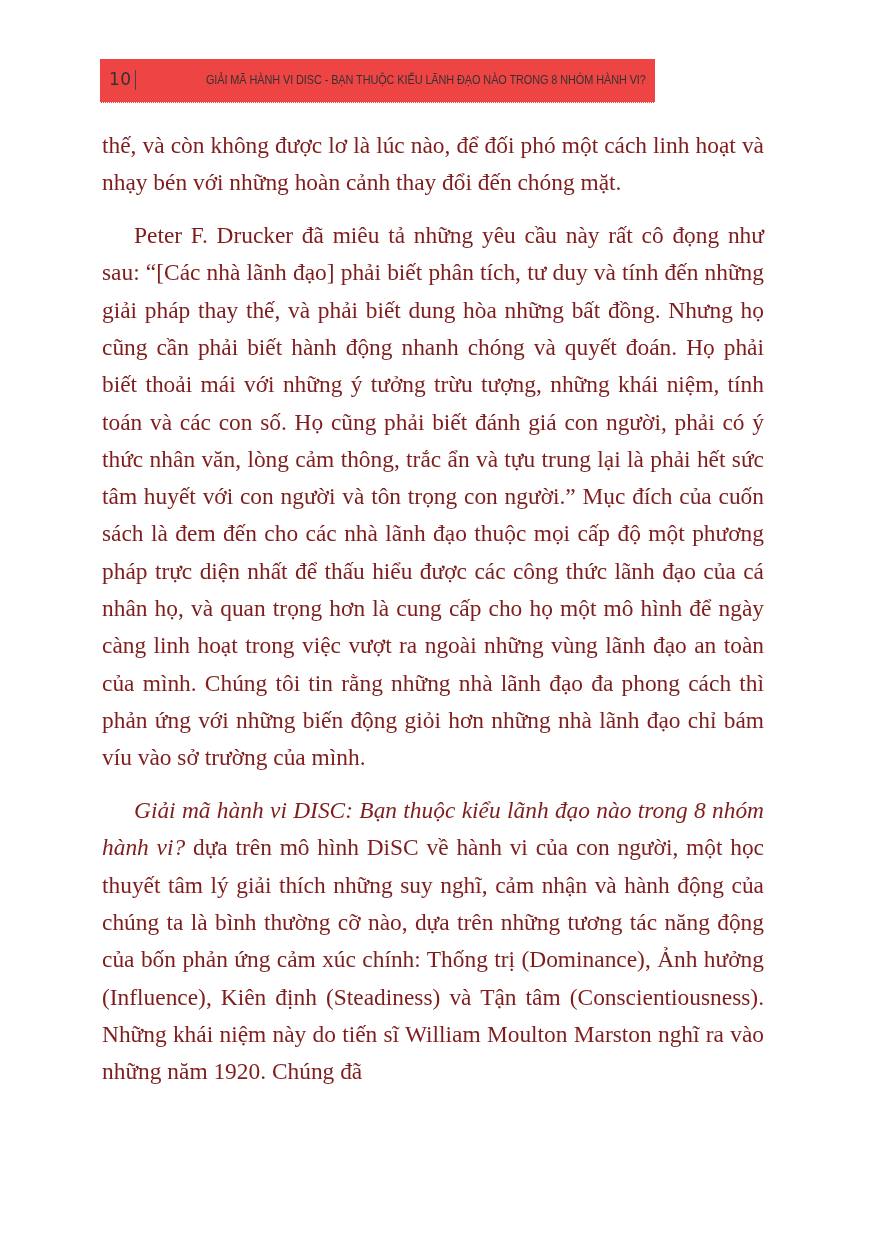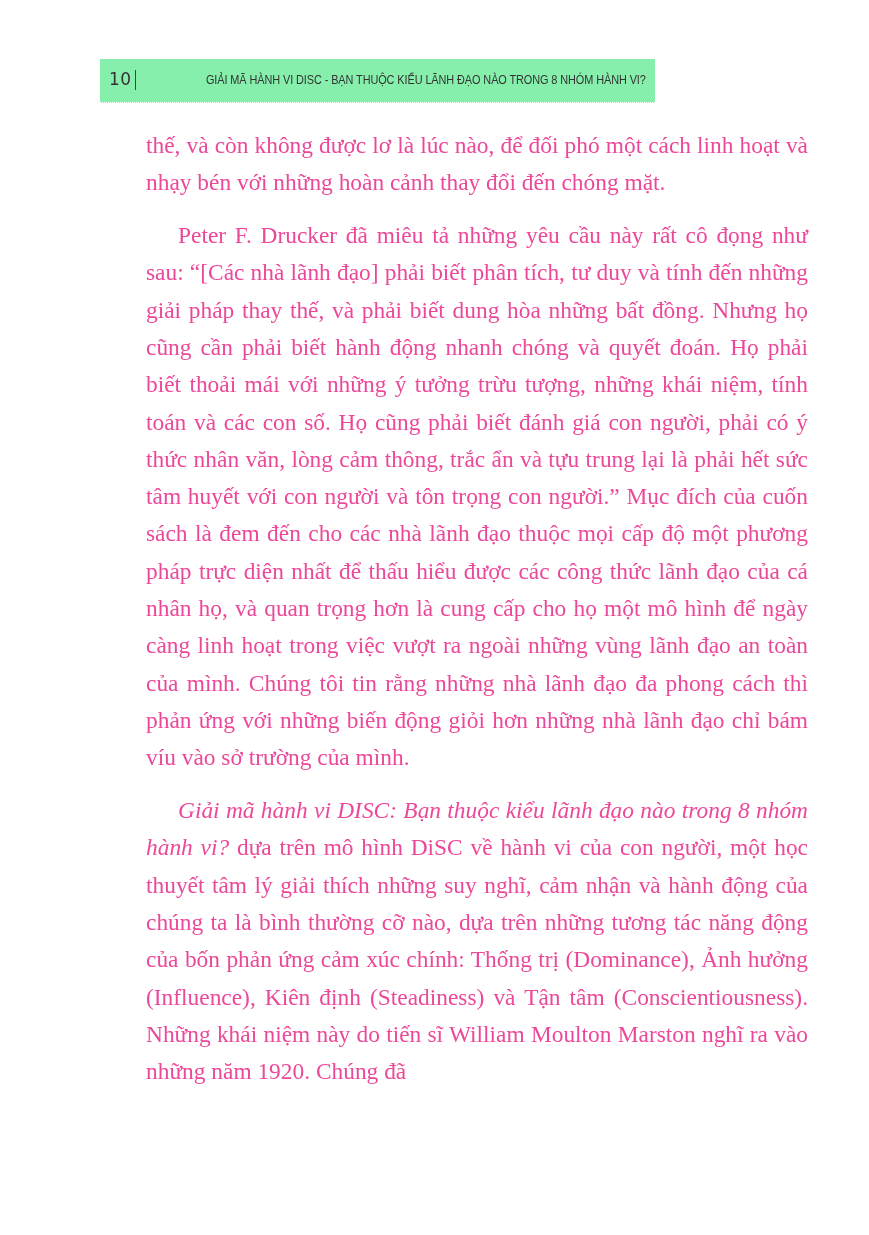--- a/index.html
+++ b/index.html
@@ -19,21 +19,21 @@
       width: 869px;
       height: 1235px;
       background: #ffffff;
     }
     .running-header {
       position: absolute;
       left: 100px;
       top: 59px;
       width: 555px;
       height: 44px;
-      background: #86efac;
+      background: #ef4444;
       border-bottom: 1px dotted #ffffff;
       box-sizing: border-box;
     }
     .page-number {
       position: absolute;
       left: 9px;
       top: 10px;
       font-family: "DejaVu Sans", sans-serif;
       font-size: 17px;
       color: #333333;
@@ -60,23 +60,22 @@
       transform-origin: right center;
     }
     .body-text {
       position: absolute;
       left: 102px;
       top: 127px;
       width: 662px;
       font-family: "Liberation Serif", serif;
       font-size: 23.4px;
       line-height: 37.3px;
-      color: #ec4899;
+      color: #7f1d1d;
       text-align: justify;
-      margin-left: 44px;
     }
     .body-text p {
       margin: 0 0 15.5px 0;
     }
     .body-text p.indent {
       text-indent: 32px;
     }
     .body-text p.first {
       text-indent: 0;
     }

